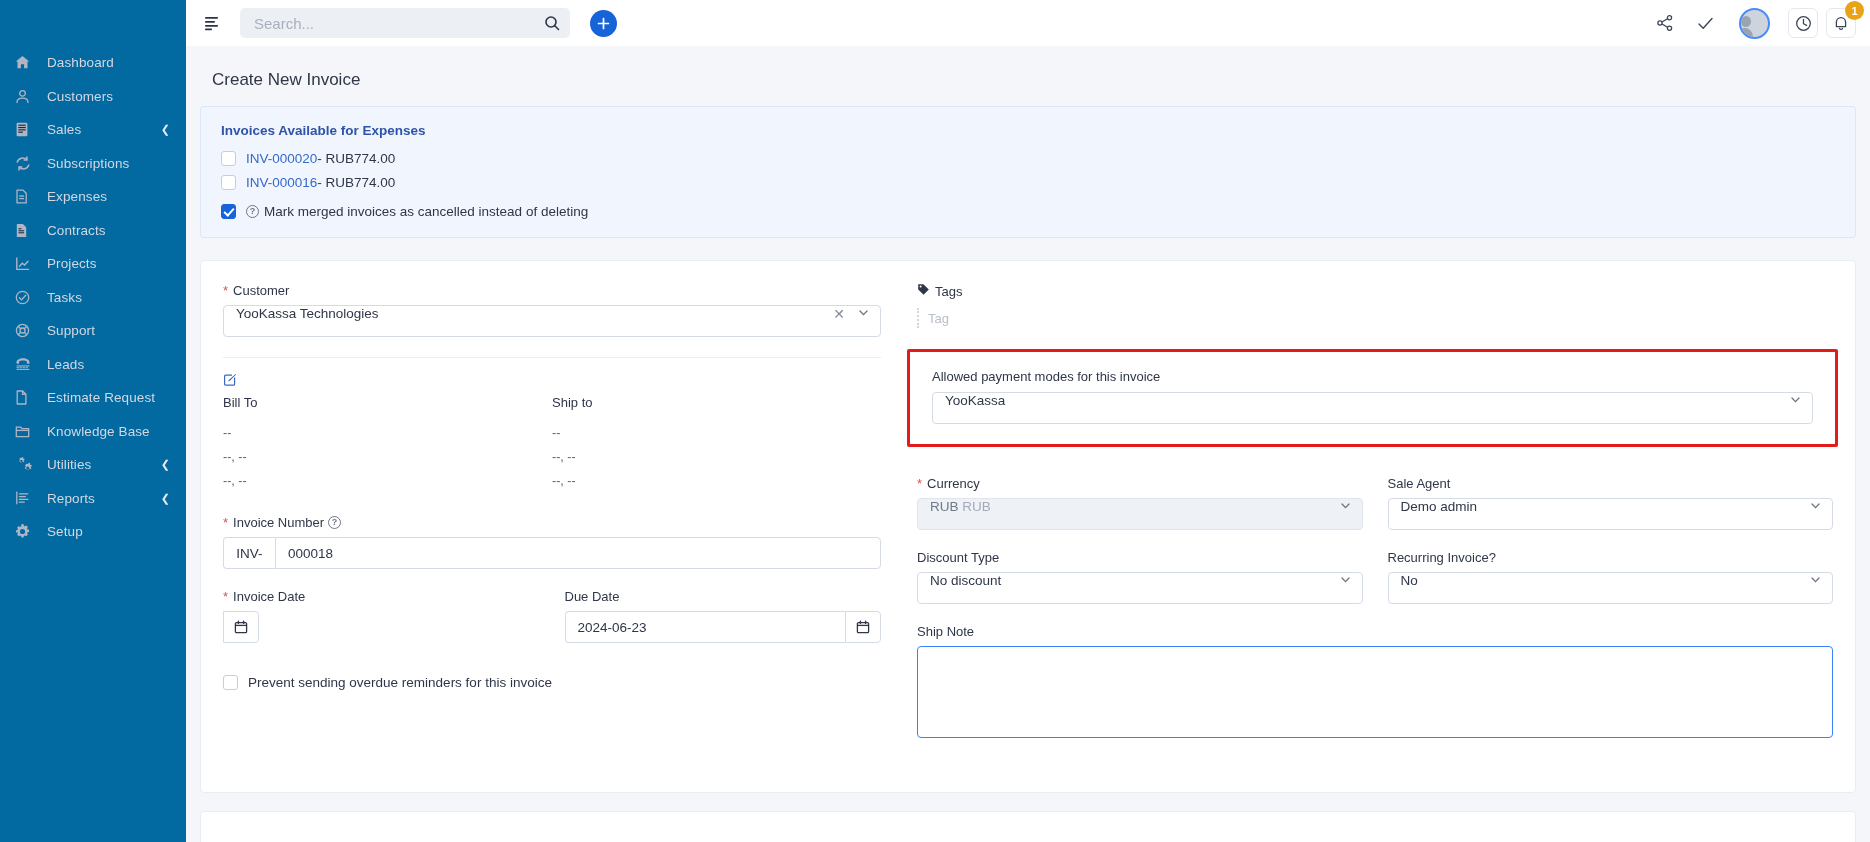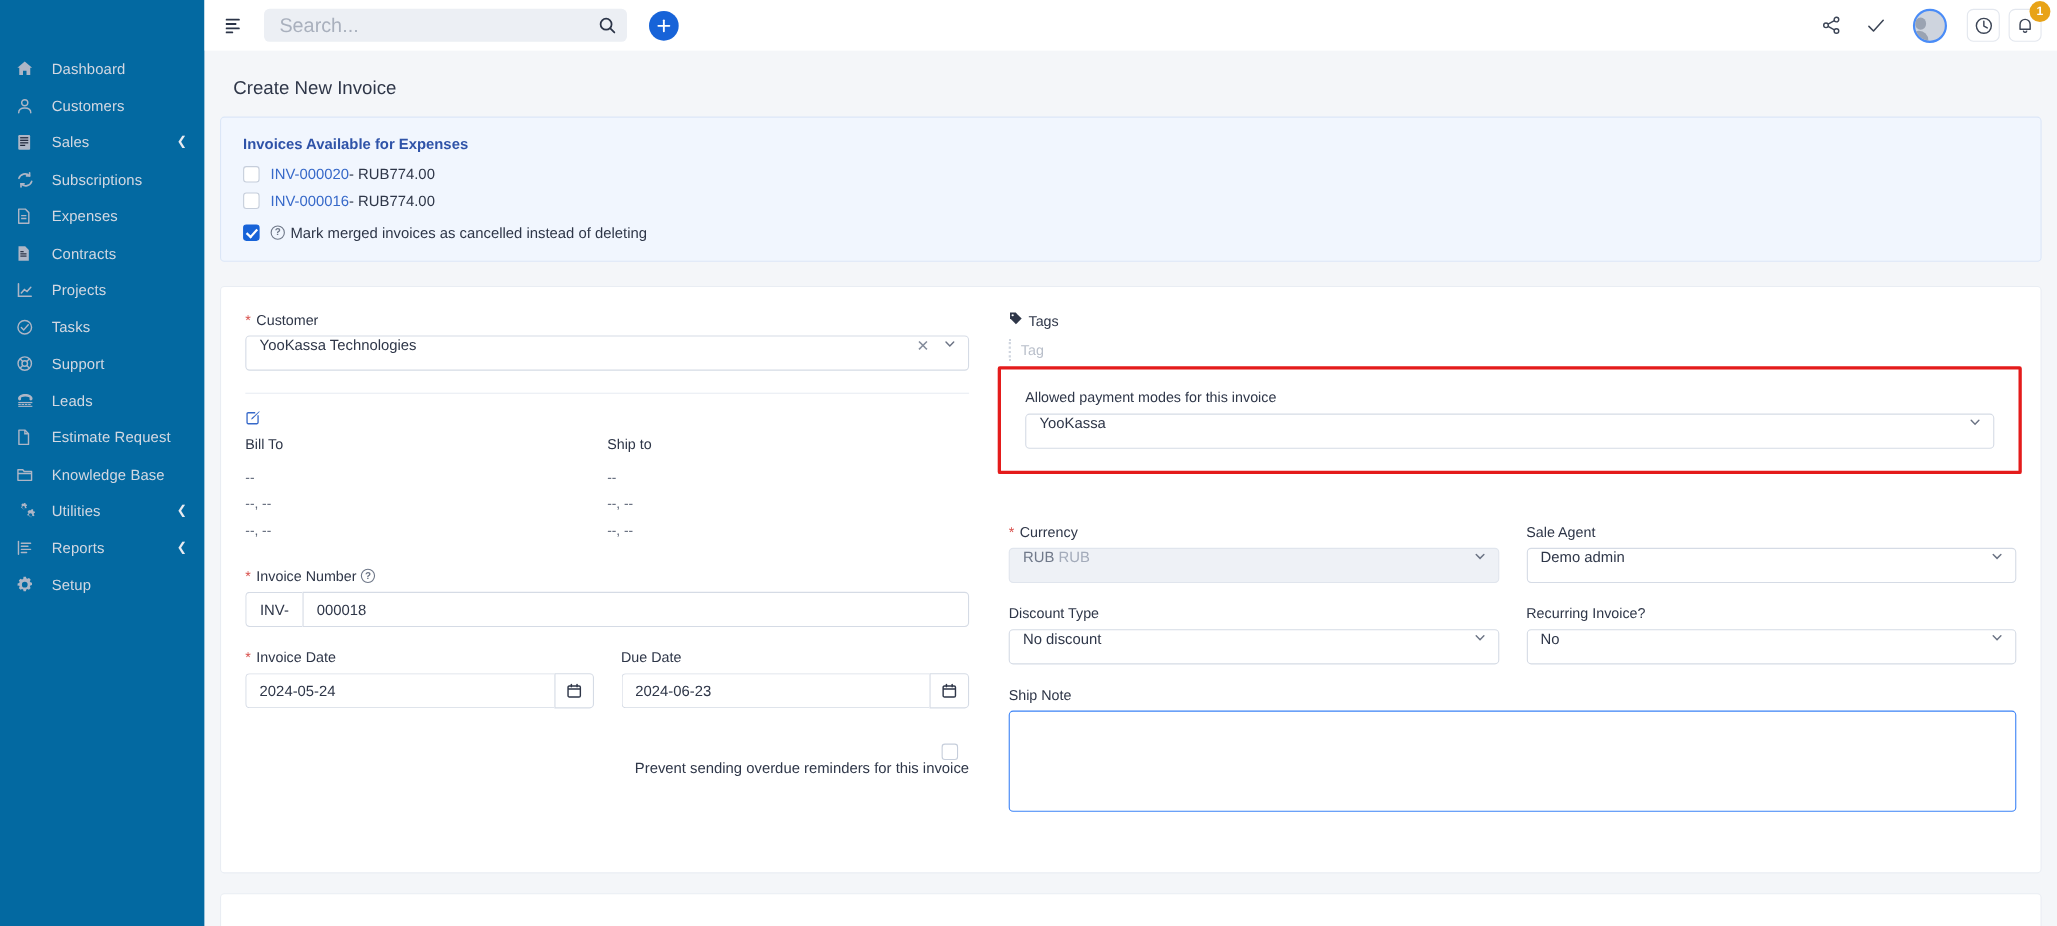--- a/index.html
+++ b/index.html
@@ -54,21 +54,21 @@
     cursor: pointer; color:#2b3447; margin-right: 14px;
   }
   .search-wrap {
     width: 330px; height: 30px;
     background: #eceff4; border-radius: 5px;
     display: flex; align-items: center;
     padding: 0 10px 0 14px;
   }
   .search-input {
     flex: 1; border: none; outline: none; background: transparent;
-    font-family: "Liberation Sans", sans-serif; font-size: 18px; color: #3a4254;
+    font-family: "Liberation Sans", sans-serif; font-size: 15px; color: #3a4254;
   }
   .search-input::placeholder { color: #a9b0bd; }
   .search-btn { color:#2b3447; display:flex; align-items:center; cursor:pointer; }
   .plus-btn {
     width: 27px; height: 27px; border-radius: 50%;
     background: #1763d8; color: #fff;
     display: flex; align-items: center; justify-content: center;
     margin-left: 20px; cursor: pointer;
     font-size: 19px; line-height: 1; font-weight: 300;
   }
@@ -192,33 +192,33 @@
     flex:1; height:32px; border:1px solid #d5dbe5; border-right:none; border-radius:4px 0 0 4px;
     padding:0 12px; font-size:13.5px; color:#2e3648; outline:none; background:#fff;
     display:flex; align-items:center;
   }
   .date-btn {
     width:36px; height:32px; border:1px solid #d5dbe5; border-radius:0 4px 4px 0;
     background:#fff; display:flex; align-items:center; justify-content:center;
     color:#2e3648; cursor:pointer;
   }
 
-  .chk-row { display:flex; align-items:flex-end; margin-top:12px;flex-direction:column; }
+  .chk-row { display:flex; align-items:flex-start; margin-top:12px; }
   .chk-row .txt { font-size:13.5px; color:#2e3648; }
 
   .tags-lbl { font-size:13px; color:#2e3648; display:flex; align-items:center; gap:5px; margin-bottom:9px;}
   .tag-input {
     height:20px; display:flex; align-items:center;
     border-left: 2px dotted #cfd5df; padding-left:9px;
     font-size:13px; color:#b9bfca;
   }
 
   .highlight-box {
     position:absolute;
-    left: 12px; top: 50px; right: -5px;
+    left: 12px; top: 66px; right: -5px;
     border: 3px solid #e41b1b;
     border-radius: 2px;
     padding: 17px 22px 20px 22px;
   }
   .hb-lbl { font-size:13px; color:#2e3648; margin-bottom:8px; }
 
   .below-hl { margin-top: 148px; }
 
   .note-area {
     width:100%; height:92px;
@@ -556,21 +556,20 @@
             </div>
           </div>
 
           <div class="two-col">
             <div class="field">
               <div class="lbl">
                 <span class="req">*</span>
                 <span>Invoice Date</span>
               </div>
               <div class="date-row">
-                <div class="date-in">2024-05-24</div>
                 <div class="date-btn">
                   <svg width="14" height="14" viewBox="0 0 14 14" fill="none" stroke="currentColor" stroke-width="1.3">
                     <rect x="1.4" y="2.6" width="11.2" height="10" rx="1.2"></rect>
                     <line x1="1.4" y1="5.4" x2="12.6" y2="5.4"></line>
                     <line x1="4.4" y1="1.2" x2="4.4" y2="3.4" stroke-linecap="round"></line>
                     <line x1="9.6" y1="1.2" x2="9.6" y2="3.4" stroke-linecap="round"></line>
                   </svg>
                 </div>
               </div>
             </div>

